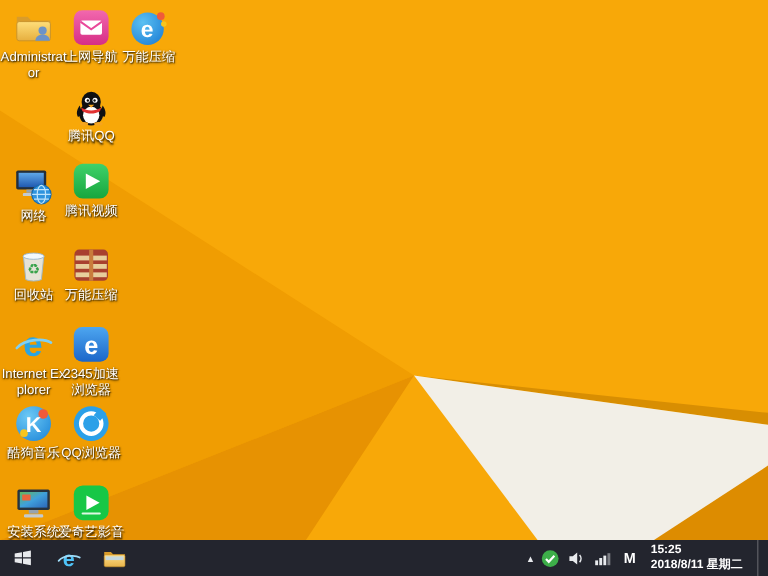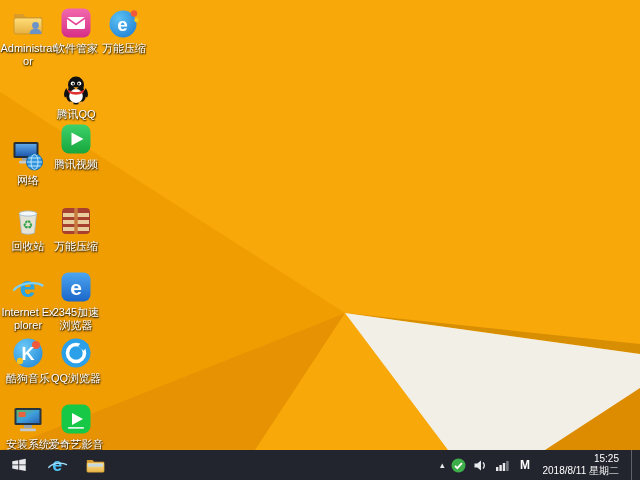--- a/index.html
+++ b/index.html
@@ -26,22 +26,22 @@
   }
   .tb-btn{
     width:38px;border:none;background:transparent;padding:0;margin:0;
     display:flex;align-items:center;justify-content:center;cursor:pointer;
   }
   .tray{margin-left:auto;display:flex;align-items:center;gap:7px;padding-right:2px;}
   .tray-icon{display:flex;align-items:center;justify-content:center;}
   .chevron{color:#E8EAED;font-size:9px;line-height:9px;}
   .ime{color:#fff;font-size:12px;font-weight:bold;width:15px;text-align:center;}
   .clock{
-    color:#fff;font-size:10px;line-height:12.5px;text-align:right;
-    padding:0 5px 0 3px;white-space:nowrap;
+    color:#fff;font-size:10px;line-height:12.5px;text-align:left;
+    padding:0 5px 0 3px;white-space:nowrap;font-weight:bold;
   }
   .show-desktop{width:6px;height:30px;border-left:1px solid rgba(255,255,255,.28);}
 </style>
 </head>
 <body>
 
 <div class="desktop">
 
   <svg class="bg-svg" viewBox="0 0 640 450" preserveAspectRatio="none">
     <rect width="640" height="450" fill="#F8A808"></rect>
@@ -144,21 +144,21 @@
       <defs>
           <linearGradient id="gsm" x1="0" y1="0" x2="0" y2="1">
             <stop offset="0" stop-color="#F268AE"></stop>
             <stop offset="1" stop-color="#D62E86"></stop>
           </linearGradient>
         </defs>
       <rect x="2.5" y="2.5" width="29" height="29" rx="7" fill="url(#gsm)"></rect>
       <rect x="8" y="11" width="18" height="12" rx="1.5" fill="#fff"></rect>
       <path d="M8 12l9 6.5 9-6.5" stroke="#E9499B" stroke-width="1.6" fill="none"></path>
     </svg>
-    <div class="label">软件管家</div>
+    <div class="label">上网导航</div>
   </div>
 
   <div class="icon" style="left:48px;top:72px">
     <svg class="glyph" viewBox="0 0 34 34">
       <path d="M7.5 16c-2.5 3-3.2 7-1.5 9.5l3.5-2z" fill="#0F1012"></path>
       <path d="M26.5 16c2.5 3 3.2 7 1.5 9.5l-3.5-2z" fill="#0F1012"></path>
       <ellipse cx="17" cy="13" rx="8" ry="8.5" fill="#0F1012"></ellipse>
       <ellipse cx="17" cy="23" rx="10" ry="9.5" fill="#0F1012"></ellipse>
       <ellipse cx="17" cy="24" rx="6.8" ry="7" fill="#FDFDFD"></ellipse>
       <circle cx="13.8" cy="11.5" r="2.1" fill="#fff"></circle>
@@ -166,21 +166,21 @@
       <circle cx="14.2" cy="11.8" r="1" fill="#111"></circle>
         <circle cx="19.8" cy="11.8" r="1" fill="#111"></circle>
       <path d="M14.5 15.2h5l-2.5 2.6z" fill="#F6A51F"></path>
       <path d="M8.5 17.5c5.5 3.4 11.5 3.4 17 0l-1.2 3.2c-4.8 2.6-9.8 2.6-14.6 0z" fill="#E03131"></path>
       <ellipse cx="11" cy="31.2" rx="3.6" ry="1.6" fill="#F6A51F"></ellipse>
       <ellipse cx="23" cy="31.2" rx="3.6" ry="1.6" fill="#F6A51F"></ellipse>
     </svg>
     <div class="label">腾讯QQ</div>
   </div>
 
-  <div class="icon" style="left:48px;top:122px">
+  <div class="icon" style="left:48px;top:134px">
     <svg class="glyph" viewBox="0 0 34 34">
       <defs>
           <linearGradient id="gtv" x1="0" y1="0" x2="0" y2="1">
             <stop offset="0" stop-color="#3ED16A"></stop>
             <stop offset="1" stop-color="#17A63E"></stop>
           </linearGradient>
         </defs>
       <rect x="2.5" y="2.5" width="29" height="29" rx="7.5" fill="url(#gtv)"></rect>
       <path d="M12.5 10.5 L24.5 17 L12.5 23.5 z" fill="#fff"></path>
     </svg>

